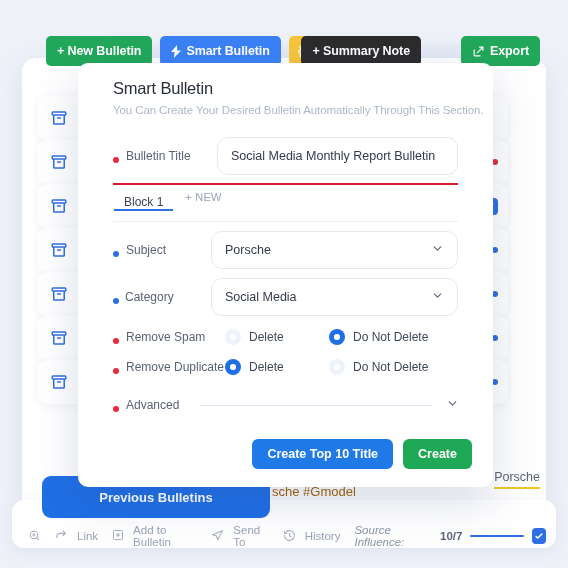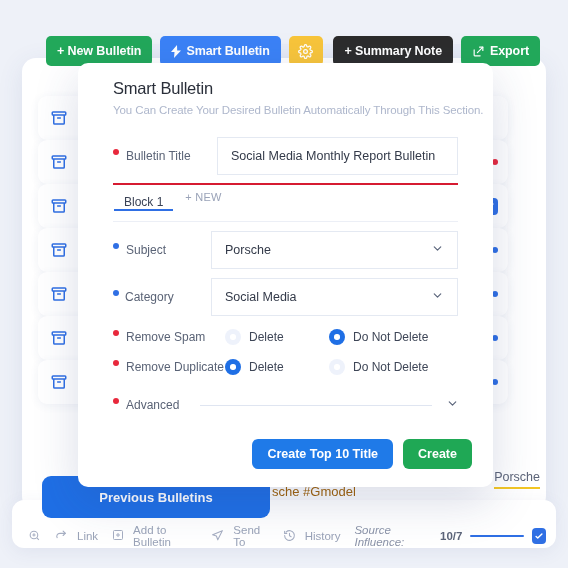--- a/index.html
+++ b/index.html
@@ -36,21 +36,21 @@
   .tbtn{
     height:30px;display:inline-flex;align-items:center;gap:5px;
     padding:0 11px;border-radius:5px;border:0;
     font-size:12.5px;font-weight:700;color:#fff;white-space:nowrap;
     letter-spacing:-.1px;cursor:pointer;
   }
   .tbtn.green{background:#22a85a;}
   .tbtn.blue{background:#3b82f6;}
   .tbtn.yellow{background:#f8c53a;width:34px;padding:0;justify-content:center;}
   .tbtn.dark{background:#2c2c2c;}
-  .tbtn.green2{background:#22a85a;}
+  .tbtn.green2{background:#22a85a;margin-left:32px;}
   .tbtn svg{display:block;}
 
   
   .bg-row{
     position:absolute;left:38px;width:470px;height:44px;
     background:#fff;border-radius:9px;
     box-shadow:0 2px 10px rgba(60,80,140,.07);
     display:flex;align-items:center;
   }
   .bg-row .ico{margin-left:12px;width:18px;height:18px;flex:none;}
@@ -104,27 +104,27 @@
   .modal-title{
     position:absolute;left:35px;top:16px;
     font-size:16.5px;color:#2a2f3a;font-weight:400;letter-spacing:-.2px;
   }
   .modal-sub{
     position:absolute;left:35px;top:41px;
     font-size:11.5px;color:#aeb7cc;letter-spacing:-.1px;
   }
 
   .row{position:absolute;left:35px;display:flex;align-items:center;}
-  .lbl{display:flex;align-items:flex-start;gap:7px;font-size:12px;color:#5a6376;white-space:nowrap;}
+  .lbl{display:flex;align-items:flex-end;gap:7px;font-size:12px;color:#5a6376;white-space:nowrap;}
   .dot{width:6px;height:6px;border-radius:50%;flex:none;}
   .dot.red{background:#e8283c;}
   .dot.blue{background:#2f6fe4;}
 
   .field{
-    box-sizing:border-box;height:38px;border:1px solid #e4e9f2;border-radius:0;
+    box-sizing:border-box;height:38px;border:1px solid #e4e9f2;border-radius:11px;
     background:#fff;display:flex;align-items:center;padding:0 13px;
     font-size:12.5px;color:#333a49;
   }
   .field.sel{justify-content:space-between;cursor:pointer;}
   .chev{flex:none;}
 
   .redline{position:absolute;left:35px;top:120px;width:345px;height:2px;background:#d61b31;}
 
   .tabs{position:absolute;left:36px;top:128px;display:flex;align-items:flex-end;gap:12px;}
   .tab{

